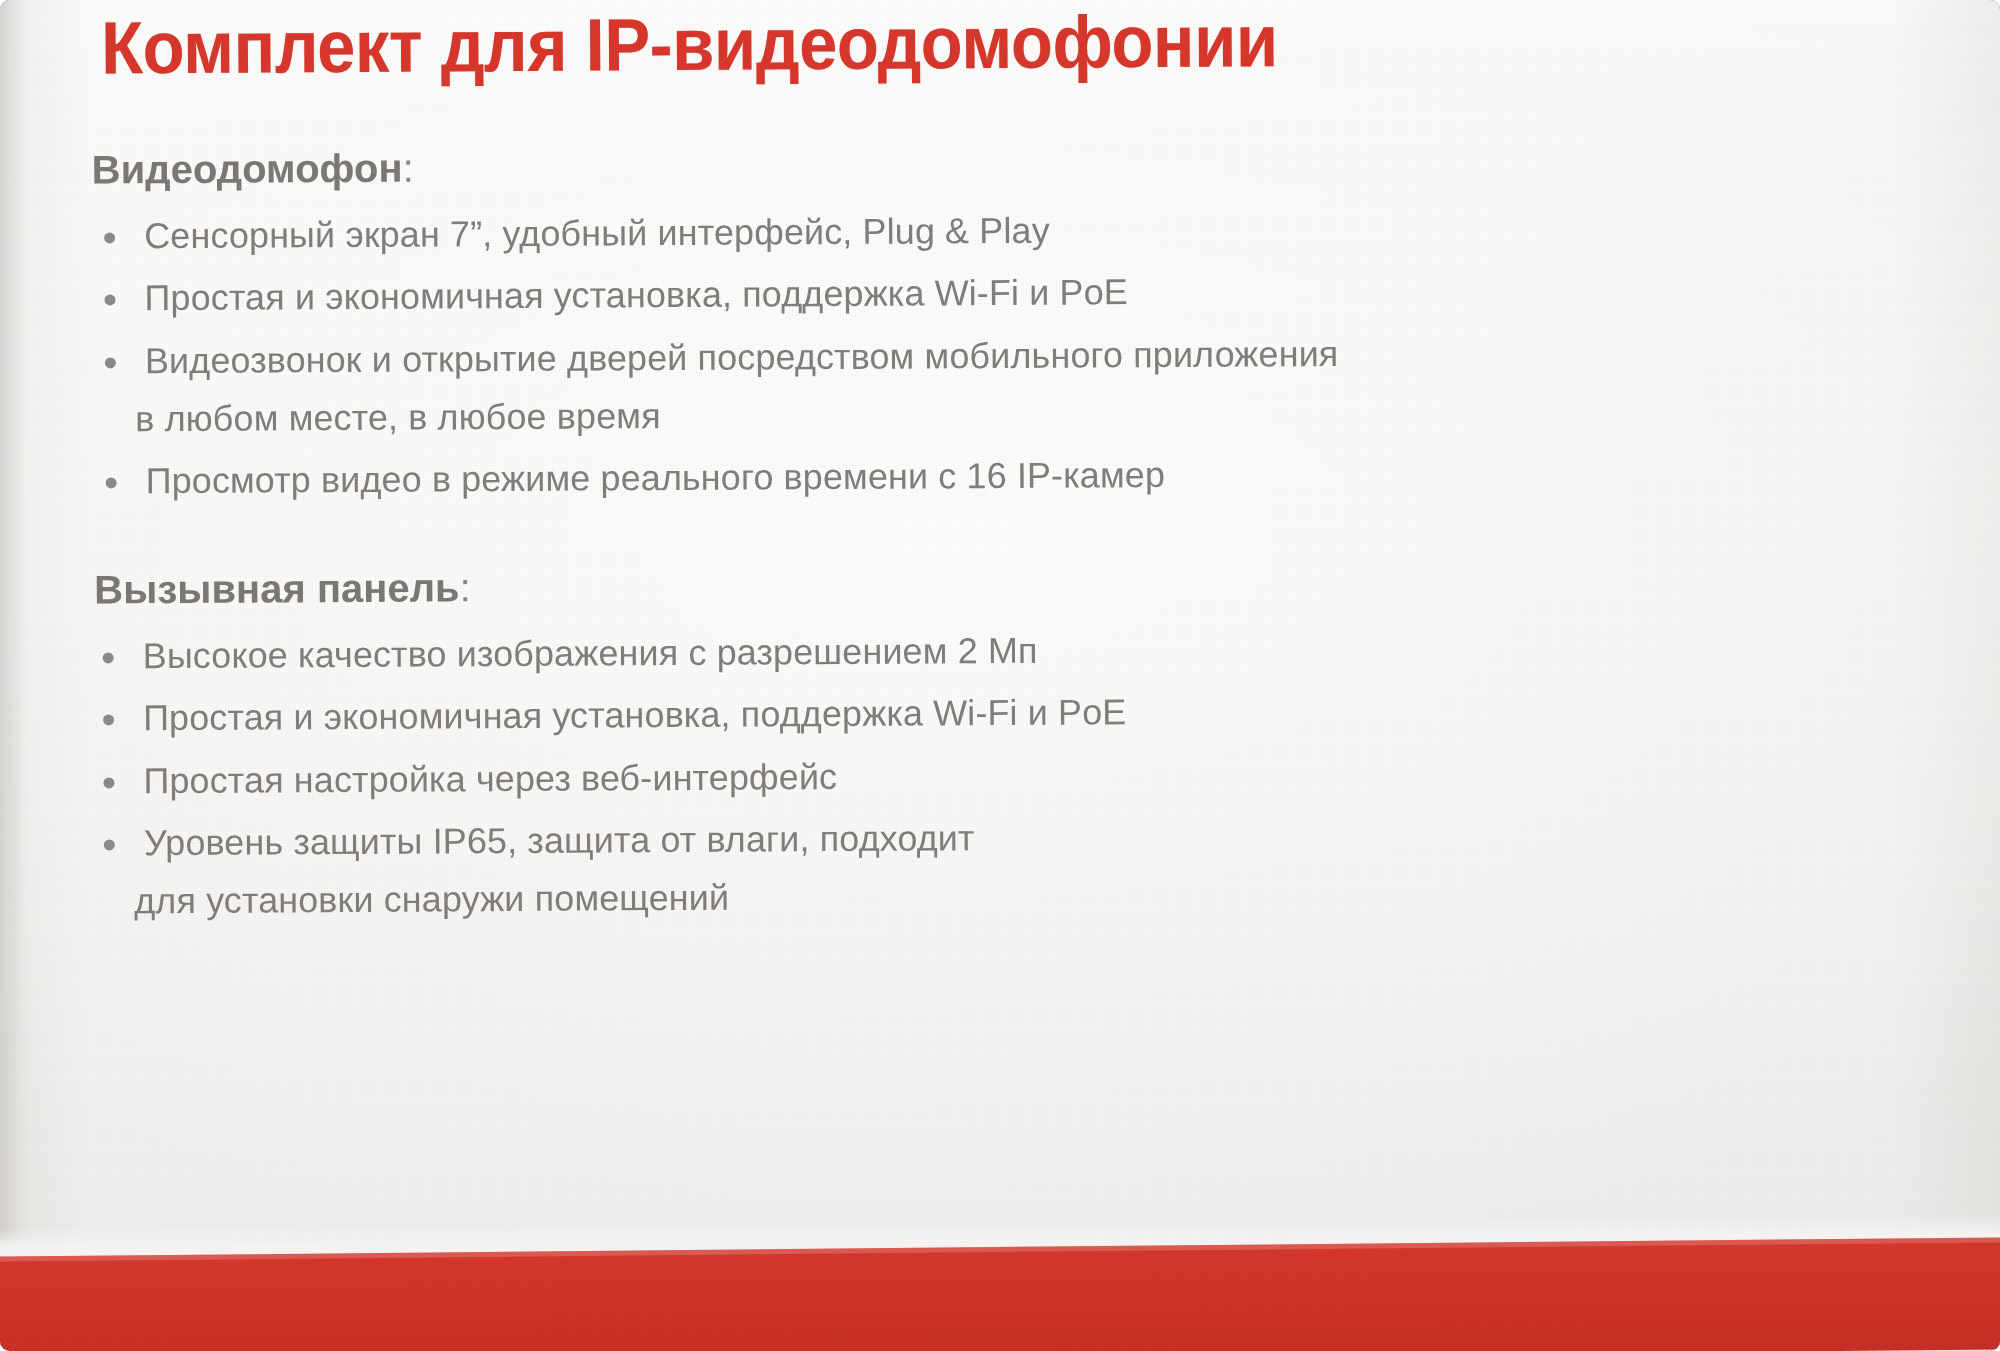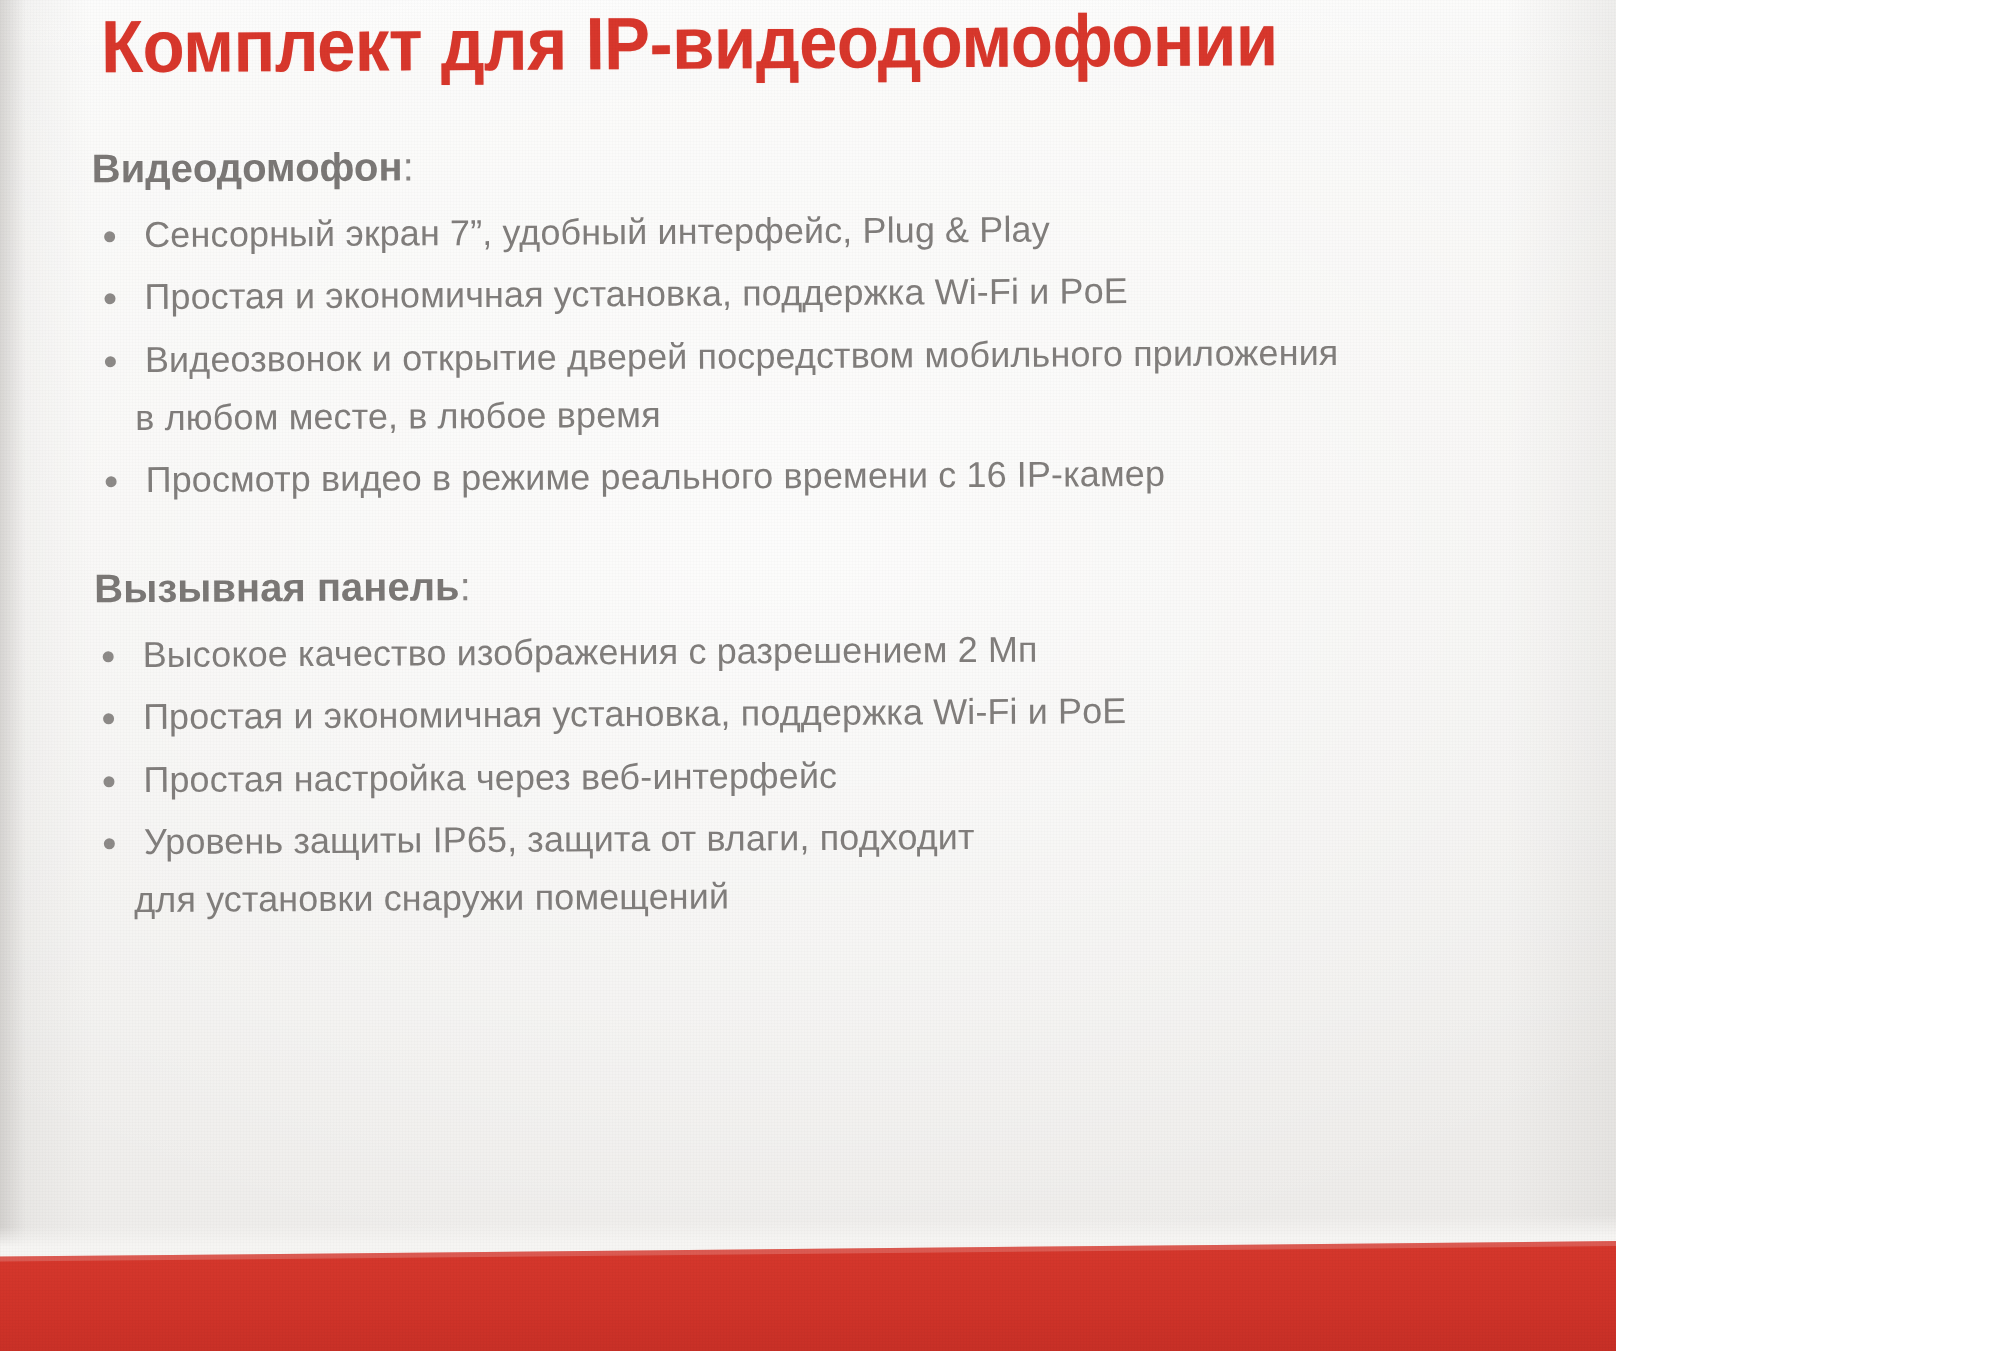--- a/index.html
+++ b/index.html
@@ -2,25 +2,26 @@
 <html><head>
 <meta charset="utf-8">
 <style>
   html, body {
     margin: 0;
     padding: 0;
     background: #ffffff;
   }
   #page {
     position: relative;
-    width: 1616px;
+    width: 2000px;
     height: 1351px;
     overflow: hidden;
     background: #000000;
     font-family: "Liberation Sans", "DejaVu Sans", sans-serif;
+    border-radius: 10px;
   }
   
   #paper {
     position: absolute;
     inset: 0;
     background:
       linear-gradient(175deg, #fbfbfa 0%, #f6f5f3 35%, #f1f0ee 70%, #eceae8 100%);
   }
   #paper-shade {
     position: absolute;

